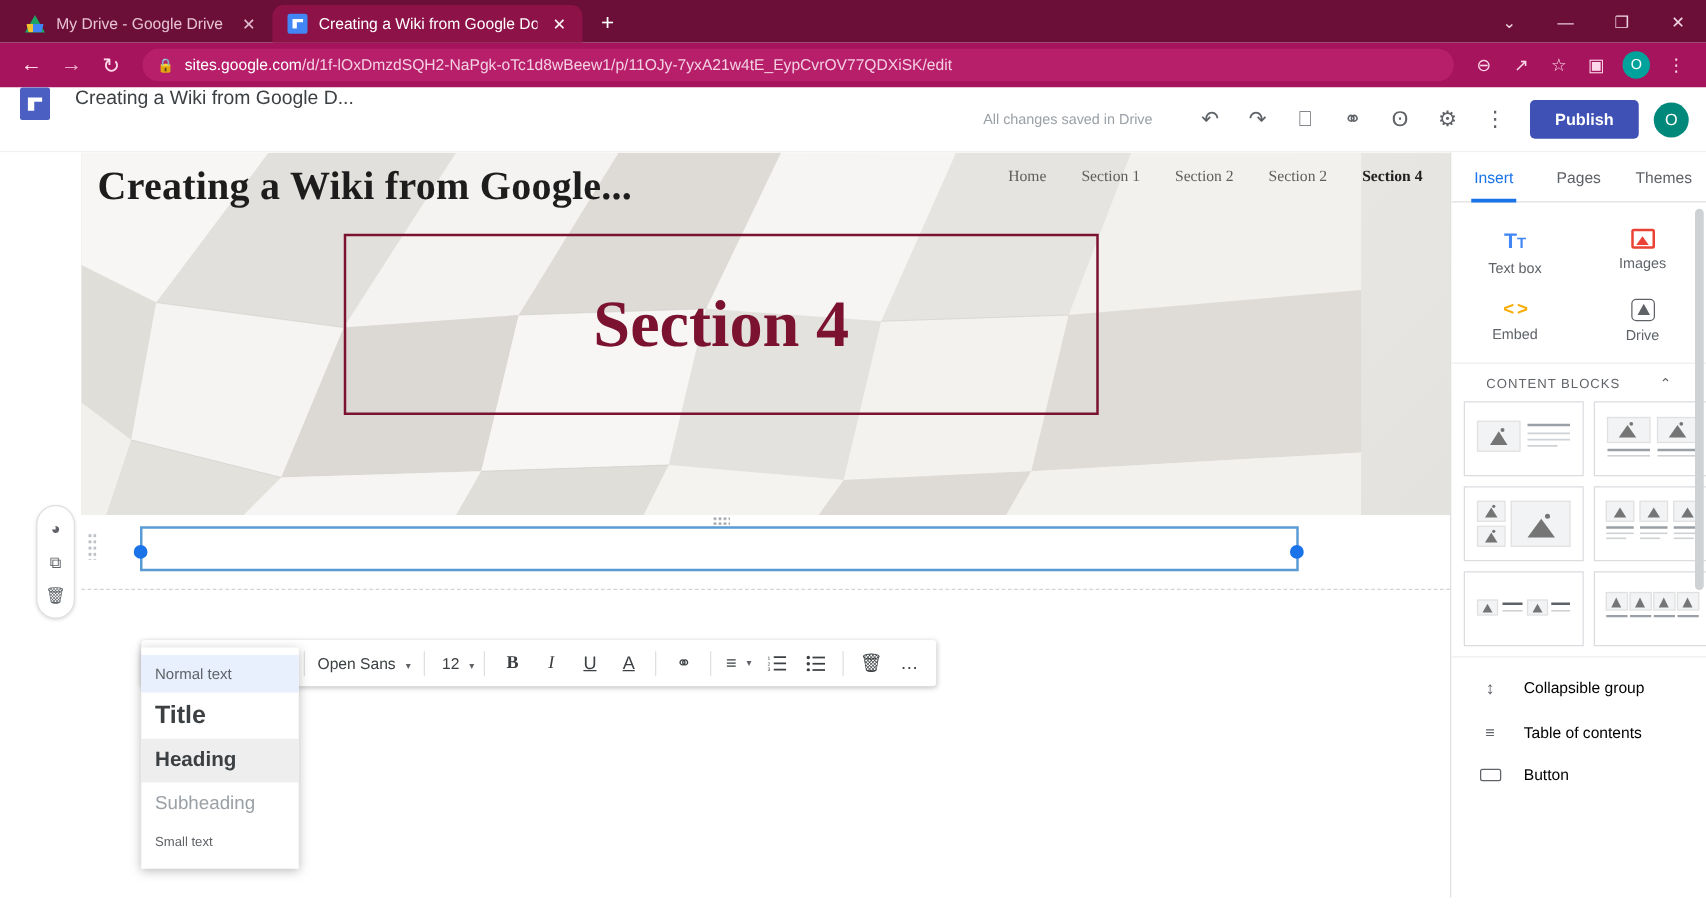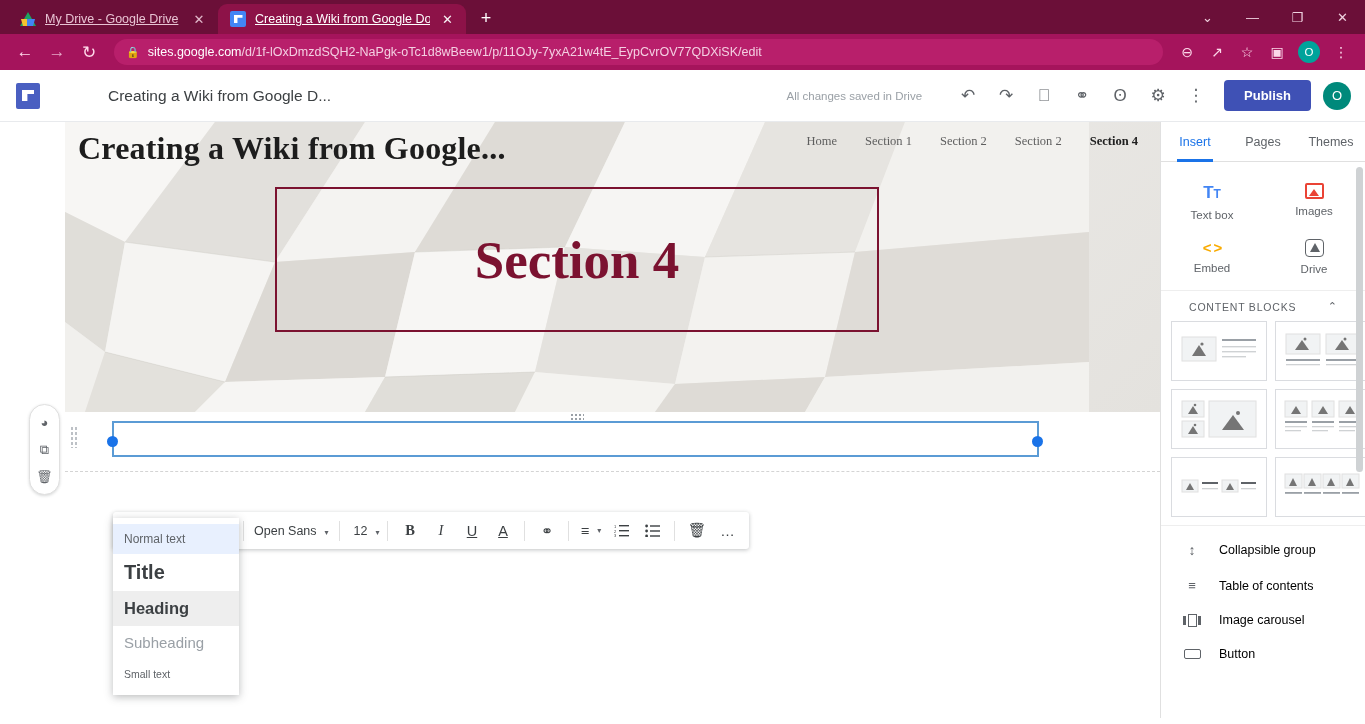--- a/index.html
+++ b/index.html
@@ -40,21 +40,21 @@
   .fav-sites {
     width: 16px; height: 16px; background: #4285f4; border-radius: 2px;
     display: flex; align-items: center; justify-content: center;
   }
   .fav-sites i {
     display: block; width: 9px; height: 8px; background: #fff;
     clip-path: polygon(0 0,100% 0,100% 34%,44% 34%,44% 100%,0 100%);
   }
   .tab-title {
     flex: 1 1 auto; white-space: nowrap; overflow: hidden;
-    text-overflow: clip; font-size: 12.5px; text-decoration: underline;
+    text-overflow: clip; font-size: 12.5px;
   }
   .tab-close { width: 18px; text-align: center; font-size: 13px; opacity: .95; }
   .newtab-btn {
     width: 28px; height: 28px; margin-left: 6px; margin-bottom: 2px;
     color: #fff; font-size: 18px; display: flex; align-items: center; justify-content: center;
   }
   .wincontrols {
     position: absolute; right: 0; top: 0; height: 34px; display: flex; align-items: center;
   }
   .wc { width: 45px; height: 34px; display: flex; align-items: center; justify-content: center;
@@ -78,22 +78,22 @@
   .tb-ic { width: 28px; height: 28px; display: flex; align-items: center; justify-content: center;
            color: #fcd9ea; font-size: 14px; }
   .profile-chip {
     width: 22px; height: 22px; border-radius: 50%; background: #00a39b; color: #fff;
     font-size: 11.5px; display: flex; align-items: center; justify-content: center;
     margin: 0 5px;
   }
 
   
   .app-header {
-    height: 52px; background: #fff; display: flex; align-items: center;
-    padding: 0 14px 0 16px; border-bottom: 1px solid #e8eaed; gap: 48px;
+    height: 52px; background: #fff; display: flex; 
+    padding: 0 14px 0 16px; border-bottom: 1px solid #e8eaed;
   }
   .sites-logo {
     width: 24px; height: 26px; background: #4a5fc1; border-radius: 2px;
     display: flex; align-items: center; justify-content: center; margin-right: 20px;
   }
   .sites-logo i {
     display: block; width: 12px; height: 11px; background: #fff;
     clip-path: polygon(0 0,100% 0,100% 36%,45% 36%,45% 100%,0 100%);
   }
   .doc-title { font-size: 15.5px; color: #3c4043; }
@@ -595,30 +595,20 @@
       <div class="il-row">
         <span class="il-icon ico-collapse">↕</span>
         <span class="il-label">Collapsible group</span>
       </div>
       <div class="il-row">
         <span class="il-icon ico-toc">≡</span>
         <span class="il-label">Table of contents</span>
       </div>
       <div class="il-row">
         <span class="il-icon">
-            <span class="ico-carousel">
-              <b></b>
-              <span></span>
-              <b></b>
-            </span>
-          </span>
-        <span class="il-label">Image carousel</span>
-      </div>
-      <div class="il-row">
-        <span class="il-icon">
             <span class="ico-button"></span>
           </span>
         <span class="il-label">Button</span>
       </div>
     </div>
 
     <div class="panel-scrollbar"></div>
   </div>
 </div>
 

